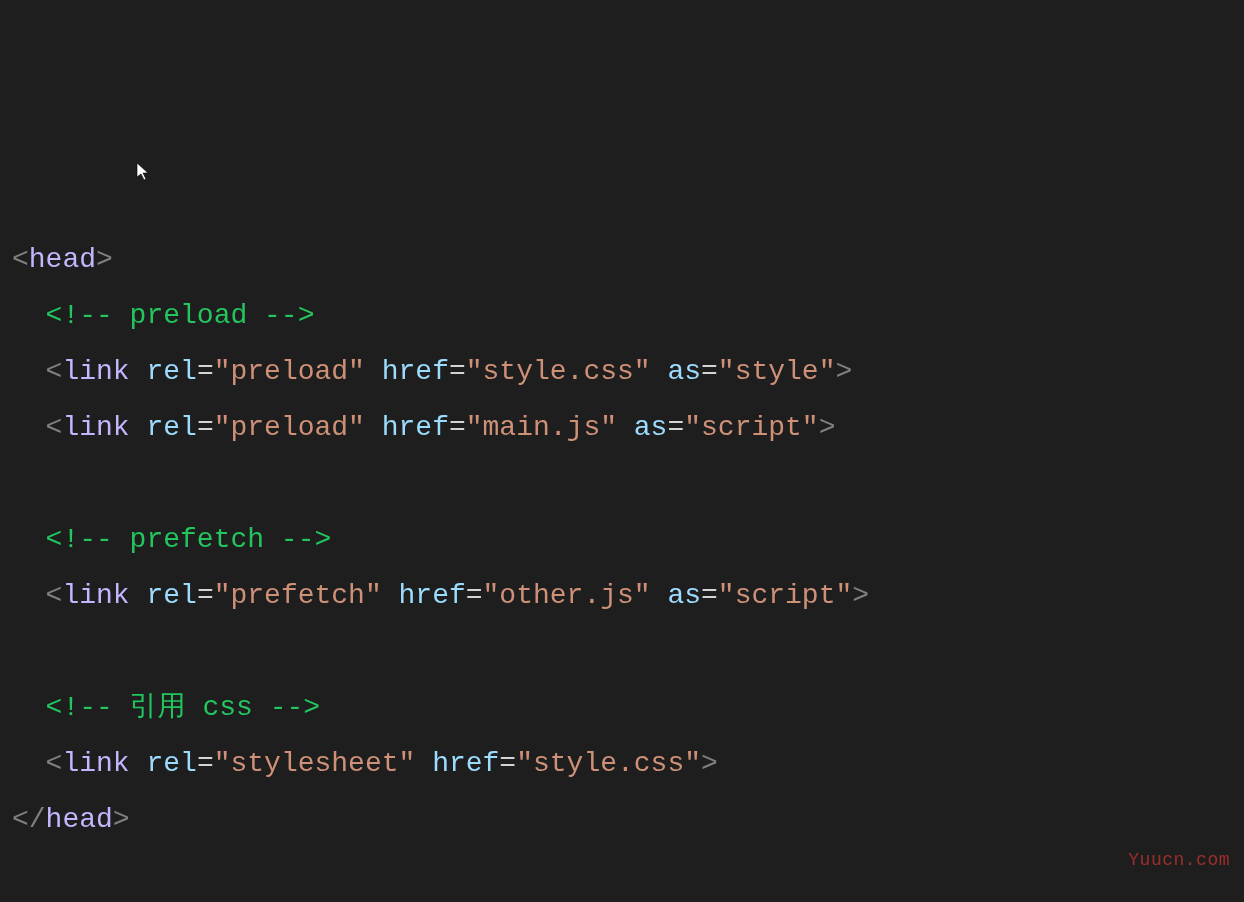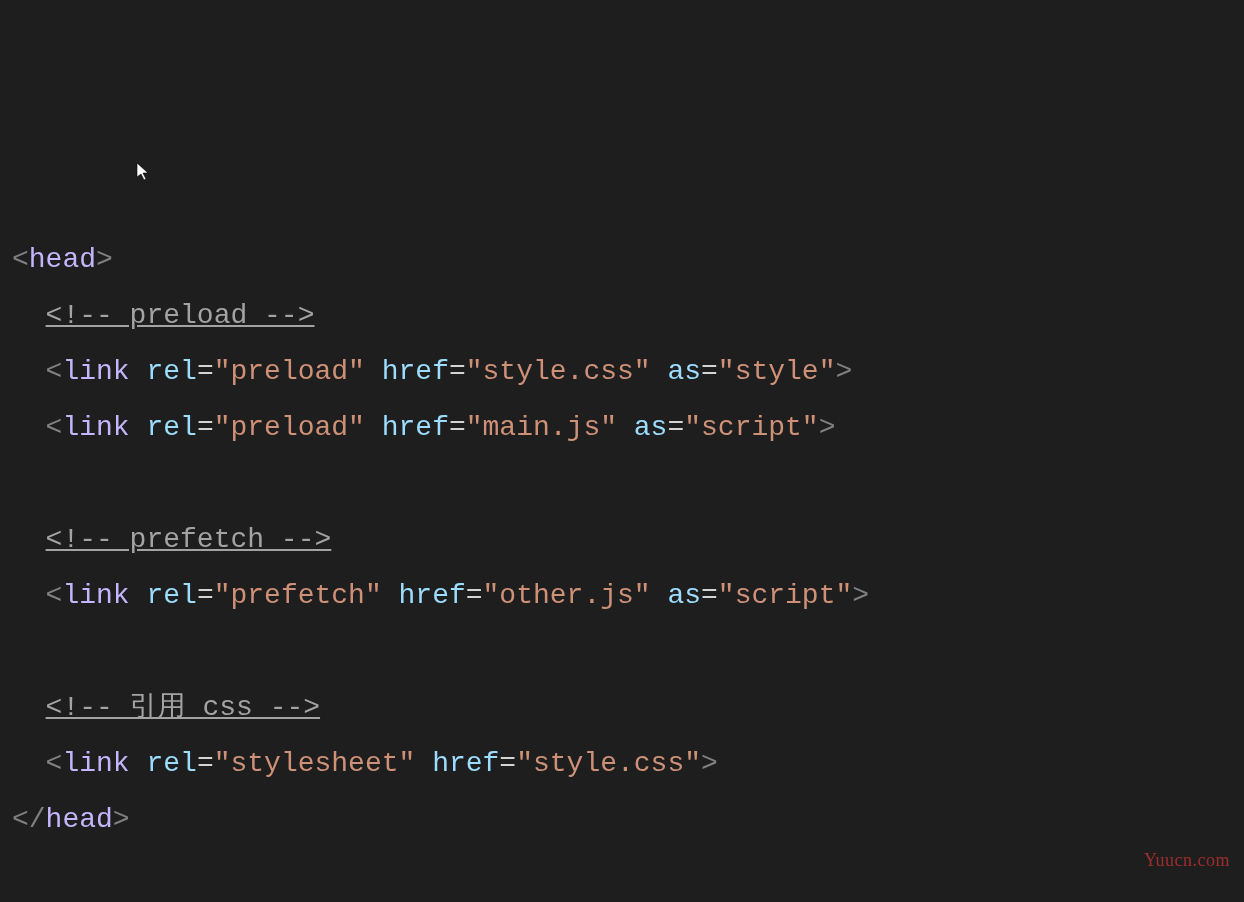--- a/index.html
+++ b/index.html
@@ -14,29 +14,29 @@
     height: 902px;
     overflow: hidden;
     position: relative;
     white-space: pre;
   }
   .bracket { color: #808080; }
   .tag     { color: #c4b5fd; }
   .attr    { color: #9cdcfe; }
   .eq      { color: #d4d4d4; }
   .string  { color: #ce9178; }
-  .comment { color: #a3a3a3; text-decoration: underline; }
+  .comment { color: #22c55e; }
   .line { display: block; }
   .indent1::before { content: "  "; }
   .watermark {
     position: absolute;
     right: 14px;
     bottom: 24px;
     color: #b33030;
-    font-family: Liberation Serif, serif;
+    font-family: Liberation Mono, monospace;
     font-size: 18px;
     letter-spacing: 0.5px;
     opacity: 0.85;
   }
   .cursor {
     position: absolute;
     left: 136px;
     top: 162px;
     width: 16px;
     height: 20px;

